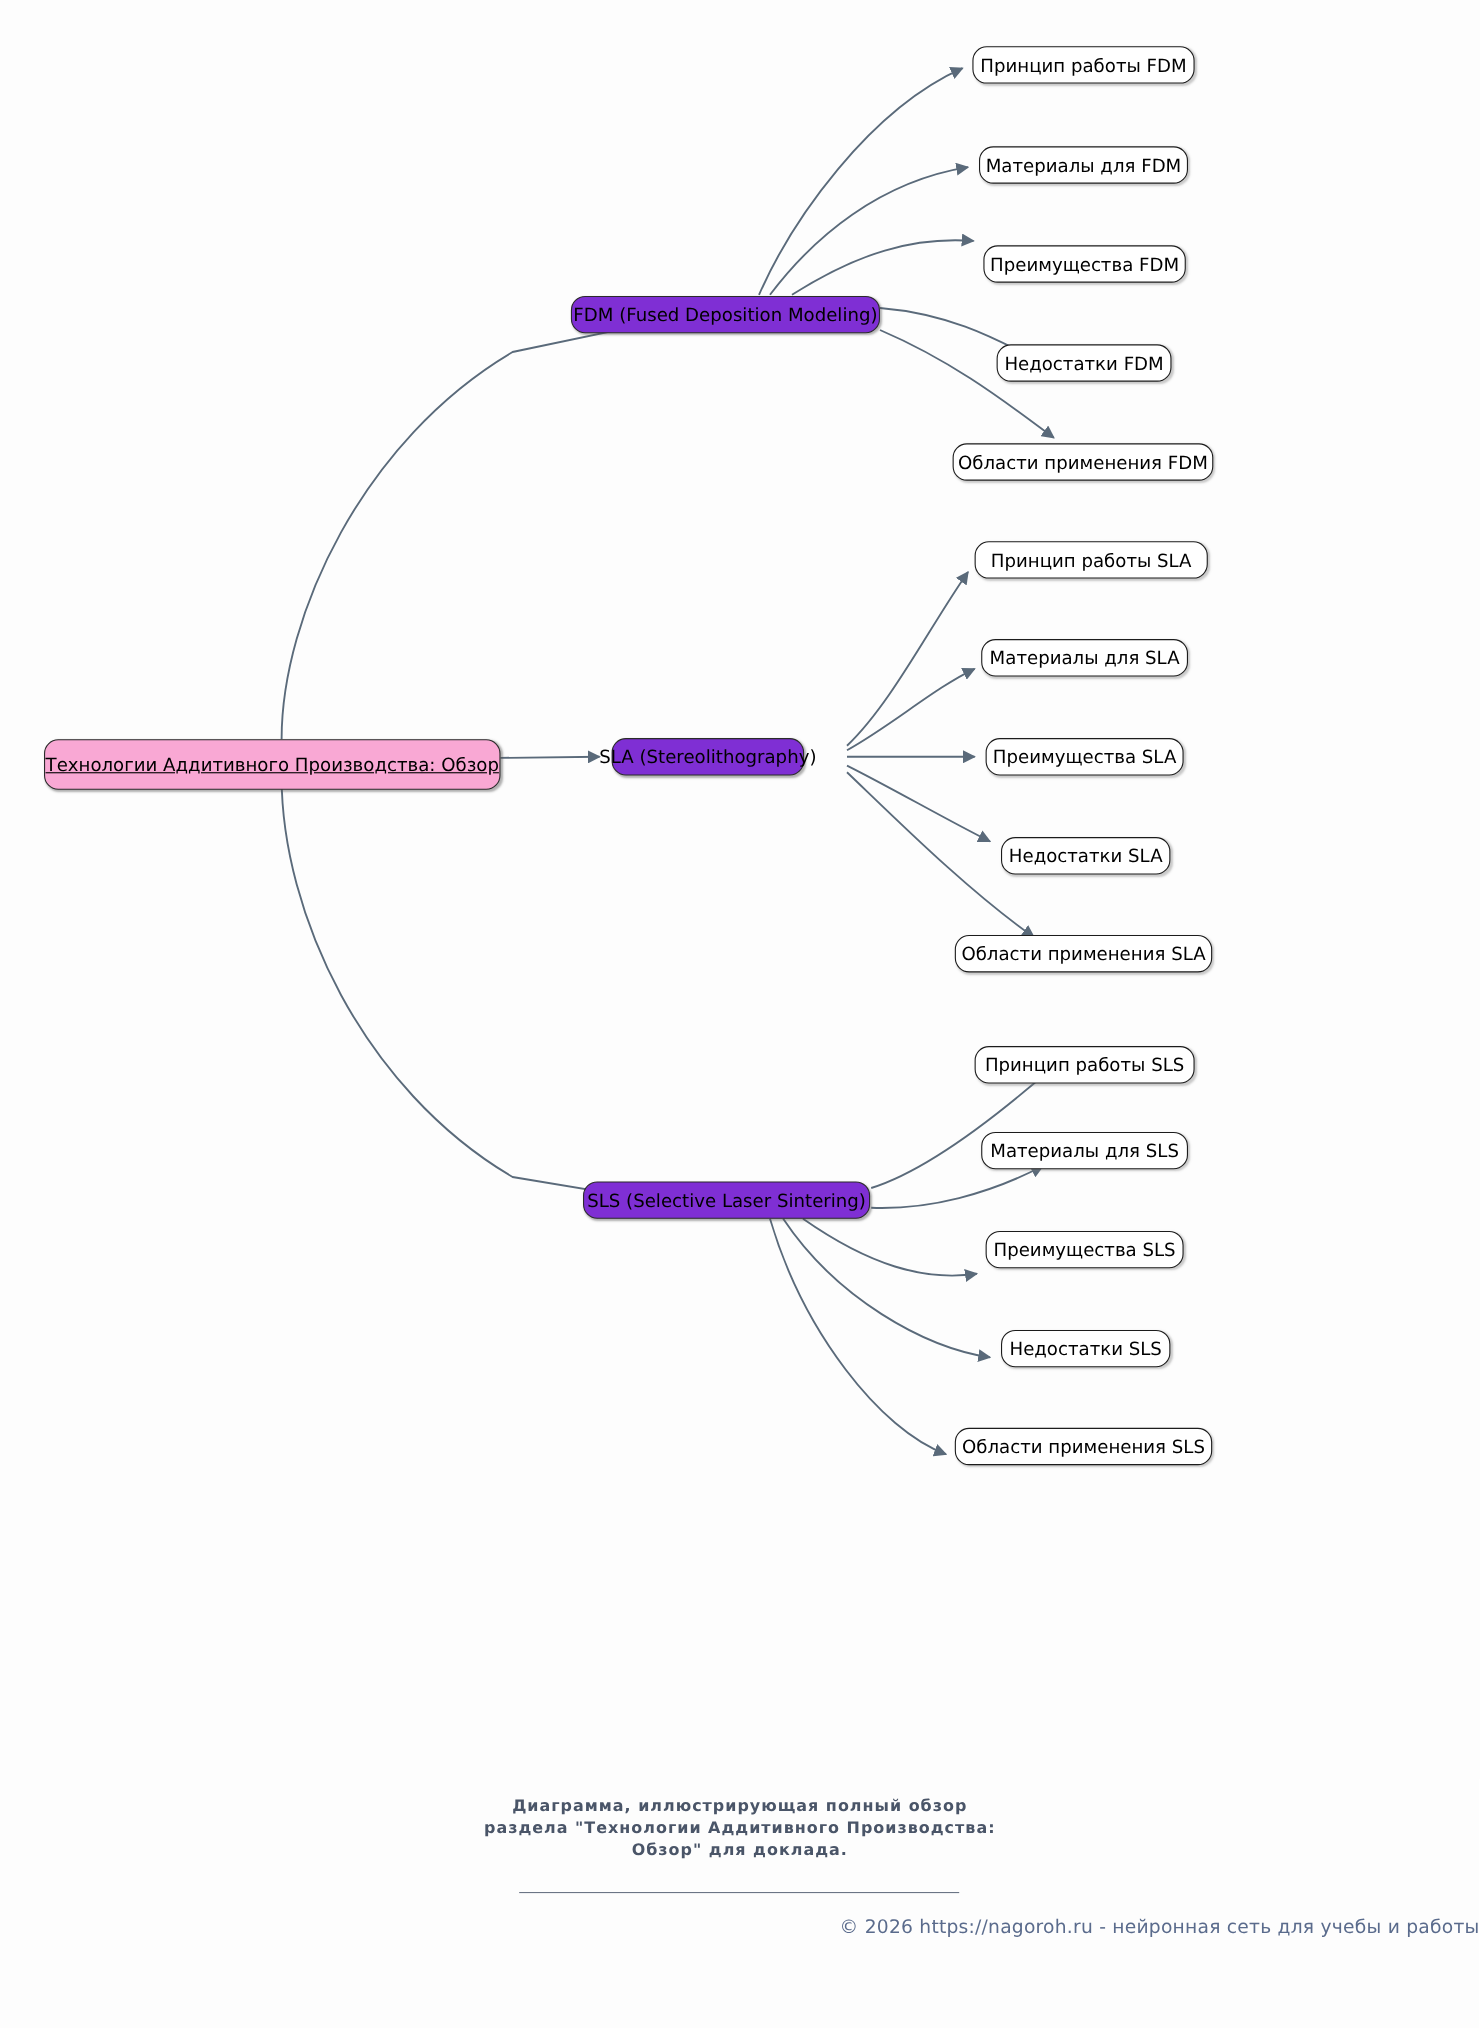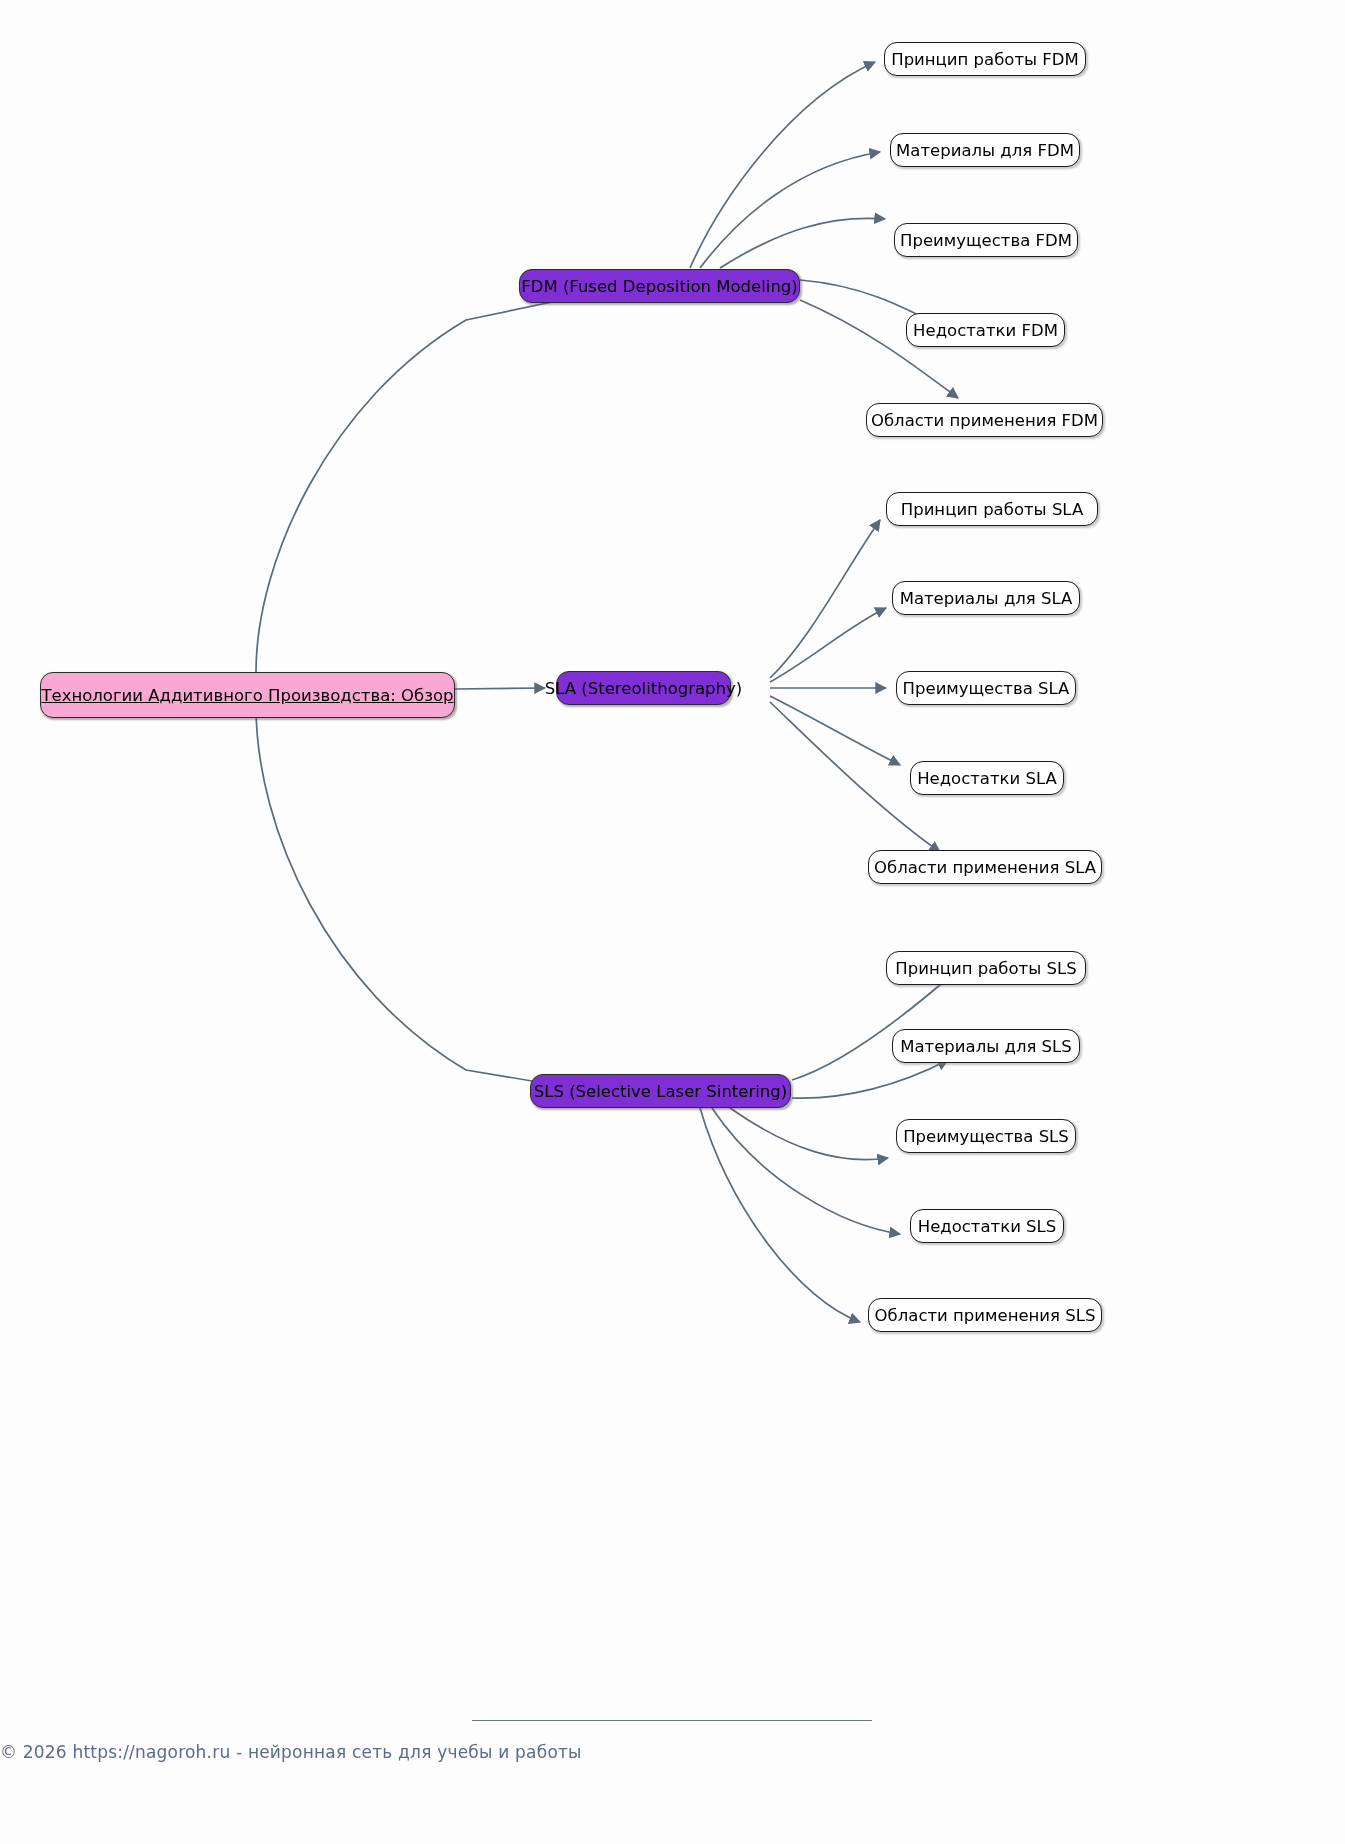--- a/index.html
+++ b/index.html
@@ -81,21 +81,21 @@
     left: 472px;
     top: 1720px;
     width: 400px;
     border-top: 1.2px solid #6b7585;
   }
   #copyright {
     position: absolute;
     left: 0;
     top: 1742px;
     width: 1345px;
-    text-align: left;
+    text-align: right;
     color: #5A6B8C;
     font-family: "DejaVu Sans", sans-serif;
     font-size: 17px;
     letter-spacing: 0.2px;
   }
 </style>
 </head>
 <body>
 
 <div id="page" style="background: rgb(253, 253, 253);">
@@ -182,16 +182,21 @@
   <div class="node node-leaf" style="left: 896px; top: 1119px; width: 180px; height: 34px;">
     <span>Преимущества SLS</span>
   </div>
   <div class="node node-leaf" style="left: 910px; top: 1209px; width: 154px; height: 34px;">
     <span>Недостатки SLS</span>
   </div>
   <div class="node node-leaf" style="left: 868px; top: 1298px; width: 234px; height: 34px;">
     <span>Области применения SLS</span>
   </div>
 
+  <div id="caption">
+    <div>Диаграмма, иллюстрирующая полный обзор</div>
+    <div>раздела "Технологии Аддитивного Производства:</div>
+    <div>Обзор" для доклада.</div>
+  </div>
   <div id="footer-rule"></div>
   <div id="copyright">© 2026 https://nagoroh.ru - нейронная сеть для учебы и работы</div>
 
 </div>
 
 </body></html>

